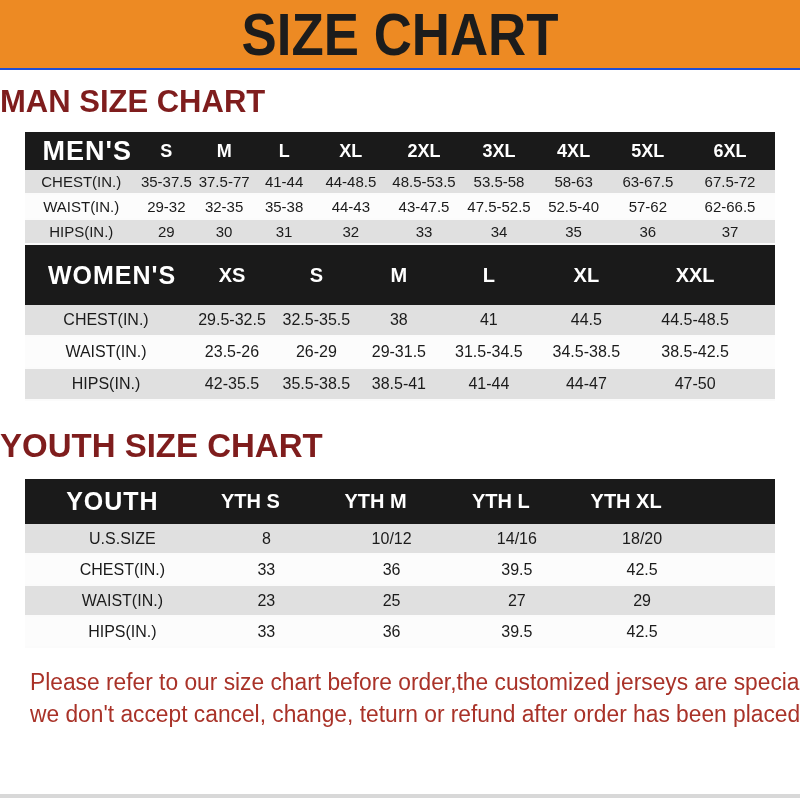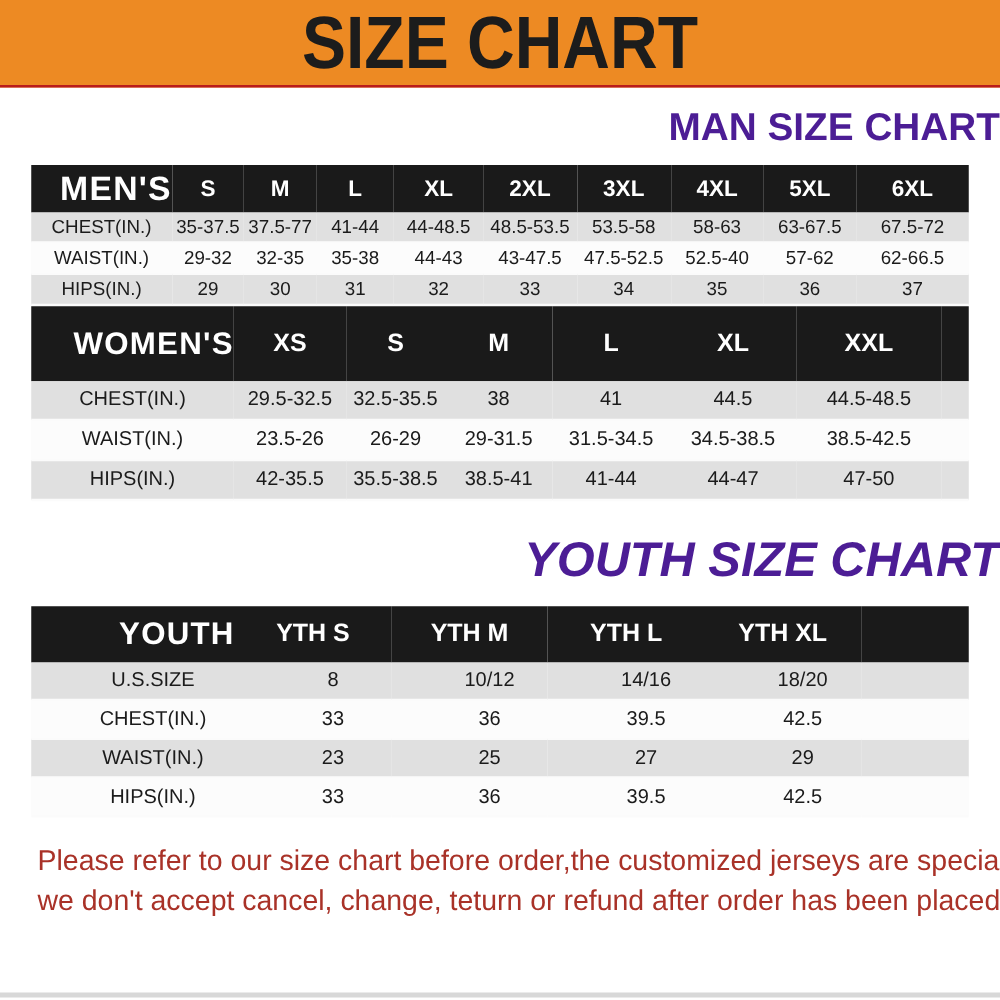--- a/index.html
+++ b/index.html
@@ -8,58 +8,58 @@
     width: 800px;
     height: 800px;
     background: #ffffff;
     overflow: hidden;
     font-family: "Liberation Sans", sans-serif;
     position: relative;
   }
   .banner {
     height: 70px;
     background: var(--banner-bg, #ED8A23);
-    border-bottom: 2px solid #b91c1c;
+    border-bottom: 2px solid #1d4ed8;
     box-sizing: border-box;
     display: flex;
     align-items: center;
     justify-content: center;
   }
   .banner-title {
     font-size: 55px;
     font-weight: 800;
     color: var(--banner-text, #1C1C1C);
     letter-spacing: 0px;
     transform: scaleY(1.08) scaleX(0.96);
     white-space: nowrap;
   }
   .section-heading {
-    text-align: right;
+    text-align: left;
     font-weight: 800;
-    color: #4c1d95;
+    color: #7f1d1d;
     transform-origin: center;
   }
   .sh-0 { font-size: 31px; margin: 14px 0 12px 0; }
   .sh-1 { font-size: 33px; margin: 20px 0 14px 0; }
-  .sh-2 { font-size: 39px; margin: 26px 0 14px 0; font-style: italic; }
+  .sh-2 { font-size: 33px; margin: 26px 0 14px 0; }
   .size-table {
     width: 750px;
     margin: 0 auto;
     border-collapse: collapse;
     table-layout: fixed;
   }
   .size-table thead th {
     background: var(--bar-bg, #1A1A1A);
     color: var(--bar-text, #FFFFFF);
     font-weight: 700;
     text-align: center;
     padding: 0;
   }
   .size-table thead th.corner {
-    text-align: right;
+    text-align: center;
     padding-left: 12px;
     letter-spacing: 1px;
   }
   .t0 thead th { height: 38px; font-size: 18px; }
   .t0 thead th.corner { font-size: 27px; }
   .t1 thead th { height: 60px; font-size: 20px; }
   .t1 thead th.corner { font-size: 25px; }
   .t2 thead th { height: 45px; font-size: 20px; }
   .t2 thead th.corner { font-size: 25px; margin-top: 32px; }
   .size-table tbody td {

